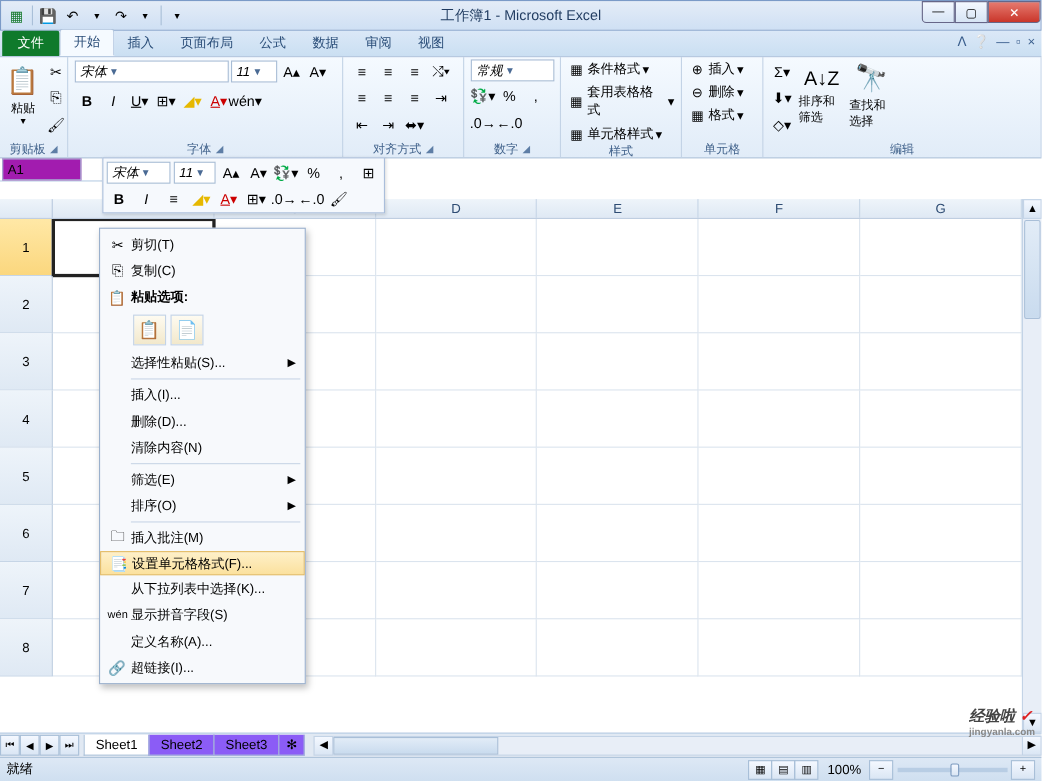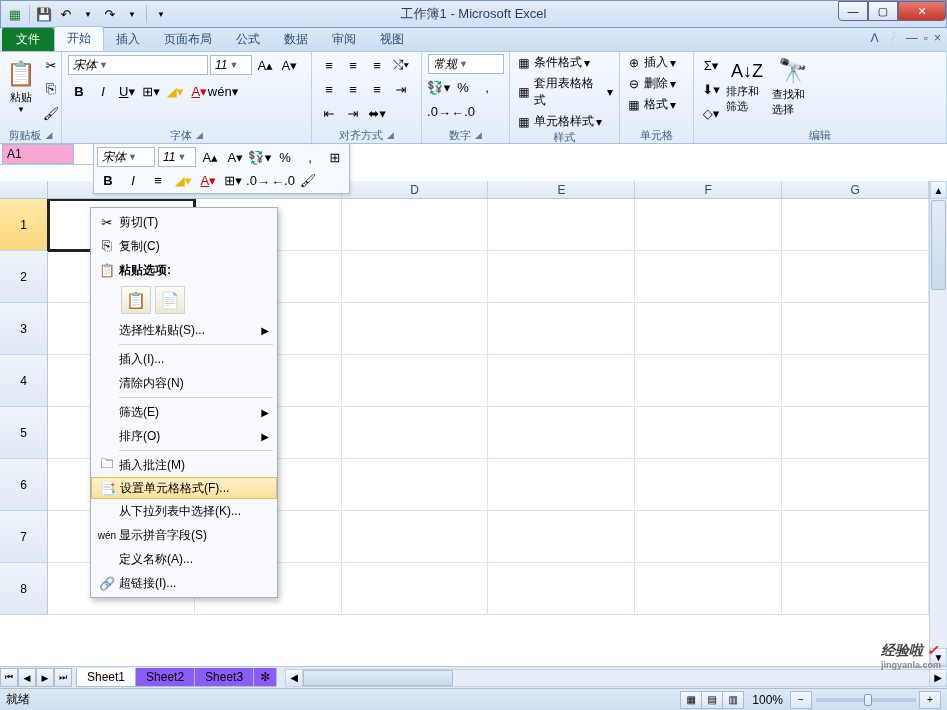--- a/index.html
+++ b/index.html
@@ -43,21 +43,21 @@
 .ribbtn-row .ic { width: 16px; text-align: center; }
 
 
 .minitb { position: absolute; left: 93px; top: 143px; background: #f6f9fd; border: 1px solid #aabedb; padding: 3px; box-shadow: 1px 1px 3px rgba(0,0,0,0.15); display: flex; flex-direction: column; gap: 3px; z-index: 21;}
 .minitb .row { gap: 3px; }
 .minitb .combo { height: 20px; }
 .minitb .sbtn { width: 22px; height: 20px; }
 
 
 .fxbar { position: absolute; left: 0; top: 143px; height: 22px; display: flex; align-items: center; border-bottom: 1px solid #b8cde4; width: 93px;}
-.namebox { width: 72px; height: 20px; background: #f9a8d4; border: 1px solid #a7bcd5; padding: 0 4px; display: flex; align-items: center; margin-left: 2px;}
+.namebox { width: 72px; height: 20px; background: #a21caf; border: 1px solid #a7bcd5; padding: 0 4px; display: flex; align-items: center; margin-left: 2px;}
 
 
 .grid { position: absolute; left: 0; top: 181px; right: 18px; bottom: 44px; display: flex; flex-direction: column; }
 .colhdrs { display: flex; height: 18px; background: linear-gradient(#eef4fa,#dfe9f4); border-bottom: 1px solid #b8c9de; }
 .corner { width: 48px; border-right: 1px solid #b8c9de; }
 .colhdr { flex: 1; min-width: 126px; border-right: 1px solid #c6d5e6; text-align: center; font-size: 12px; color: #2e4c73; line-height: 18px;}
 .rows { overflow: hidden; flex: 1; }
 .gridrow { display: flex; height: 52px; }
 .rowhdr { width: 48px; background: linear-gradient(#eef4fa,#dfe9f4); border-right: 1px solid #b8c9de; border-bottom: 1px solid #c6d5e6; text-align: center; font-size: 12px; line-height: 52px; }
 .cell { flex: 1; min-width: 126px; border-right: 1px solid #dbe4ee; border-bottom: 1px solid #dbe4ee; }
@@ -460,20 +460,24 @@
       <span class="ctxlbl">选择性粘贴(S)...</span>
       <span class="arrow">▶</span>
     </div>
   <div class="ctxsep"></div>
   <div class="ctxitem">
       <span class="ctxicon"></span>
       <span class="ctxlbl">插入(I)...</span>
     </div>
   <div class="ctxitem">
       <span class="ctxicon"></span>
+      <span class="ctxlbl">删除(D)...</span>
+    </div>
+  <div class="ctxitem">
+      <span class="ctxicon"></span>
       <span class="ctxlbl">清除内容(N)</span>
     </div>
   <div class="ctxsep"></div>
   <div class="ctxitem">
       <span class="ctxicon"></span>
       <span class="ctxlbl">筛选(E)</span>
       <span class="arrow">▶</span>
     </div>
   <div class="ctxitem">
       <span class="ctxicon"></span>

